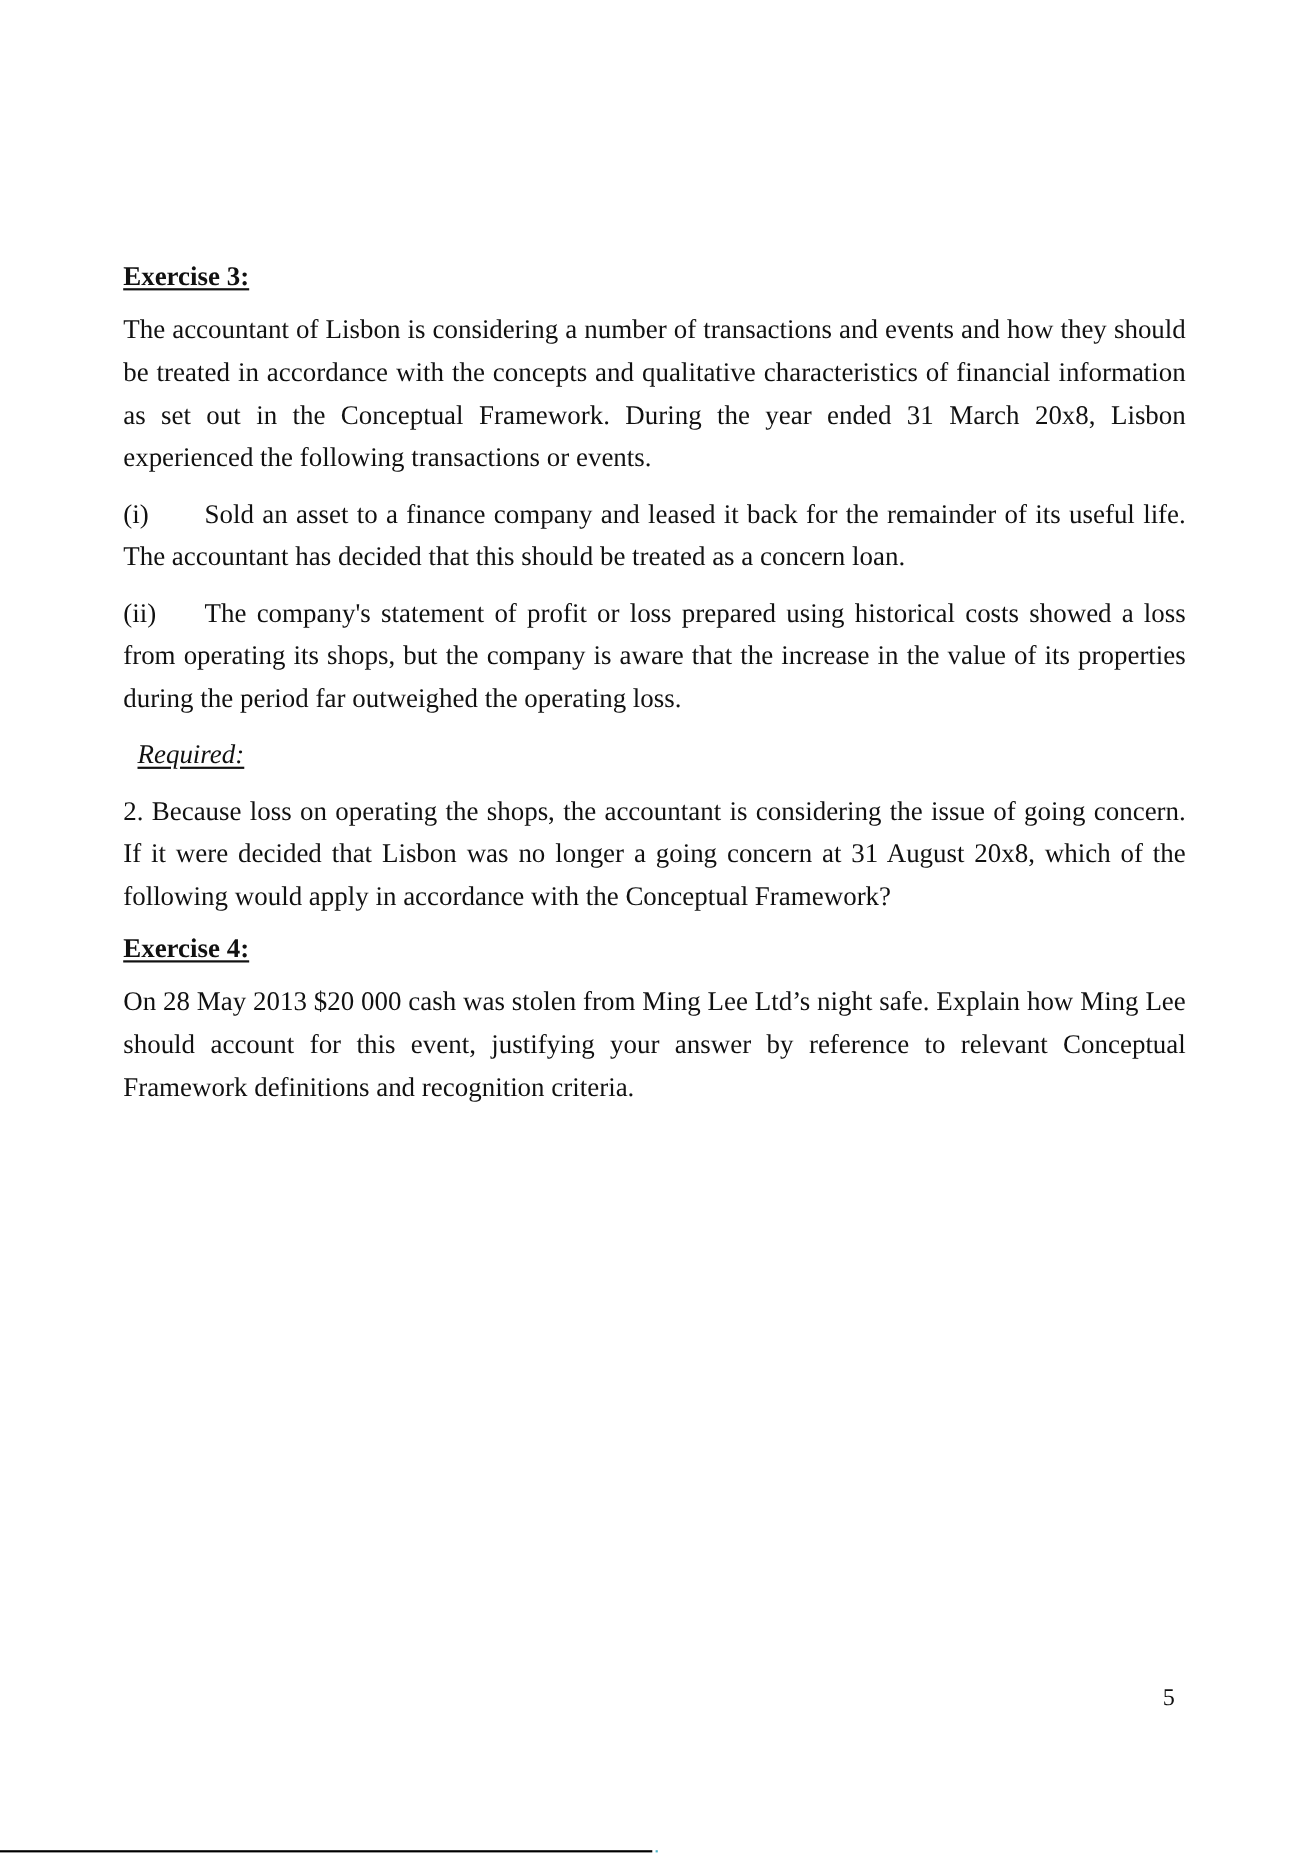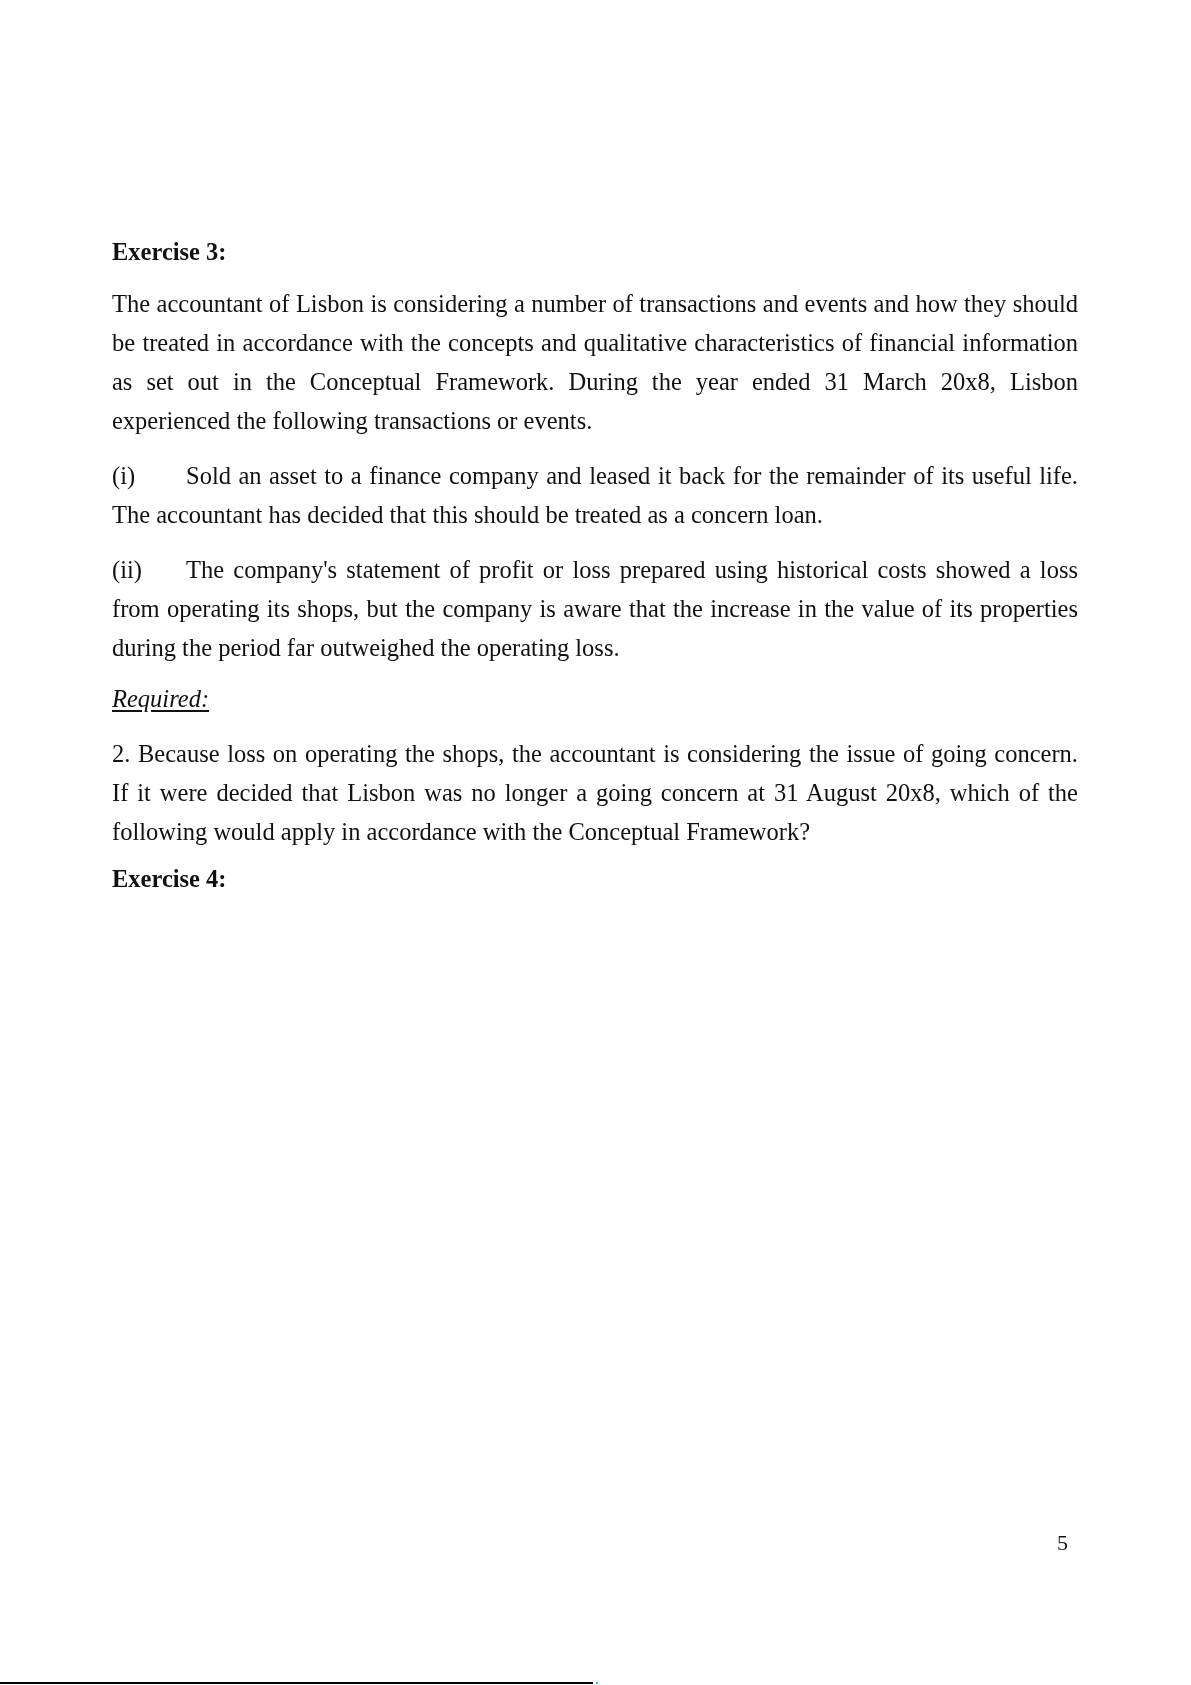--- a/index.html
+++ b/index.html
@@ -25,40 +25,41 @@
     .content {
       position: absolute;
       left: 112px;
       top: 236px;
       width: 966px;
       font-size: 24.5px;
       line-height: 39px;
     }
     .heading {
       font-weight: bold;
+      text-decoration: underline;
       text-decoration-thickness: 2px;
       text-underline-offset: 3px;
       margin: 0 0 12px 0;
       line-height: 32px;
     }
     .para {
-      margin: 16px 0 12px 0;
+      margin: 4px 0 12px 0;
       text-align: justify;
       text-align-last: left;
     }
     .para.tight { margin-bottom: 0; }
     .item-label {
       display: inline-block;
       width: 74px;
     }
     .required {
       font-style: italic;
       text-decoration: underline;
       text-underline-offset: 3px;
-      margin: 0 0 12px 0;
+      margin: 0 0 12px 13px;
     }
     .heading.ex4 { margin-top: 0; }
     .page-number {
       position: absolute;
       left: 1057px;
       top: 1531px;
       font-size: 22px;
       line-height: 24px;
     }
     .footer-rule {
@@ -98,20 +99,21 @@
       </p>
 
 
       <div class="required">Required:</div>
 
       <p class="para">2. Because loss on operating the shops, the accountant is considering the issue of going concern. If it were decided that Lisbon was no longer a going concern at 31 August 20x8, which of the following would apply in accordance with the Conceptual Framework?</p>
     </section>
 
     <section>
       <div class="heading ex4">Exercise 4:</div>
+      <p class="para">On 28 May 2013 $20 000 cash was stolen from Ming Lee Ltd’s night safe.  Explain how Ming Lee should account for this event, justifying your answer by reference to relevant Conceptual Framework definitions and recognition criteria.</p>
     </section>
 
   </div>
 
   <div class="page-number">5</div>
 
   <div class="footer-rule"></div>
   <div class="footer-dot"></div>
 </div>
 

